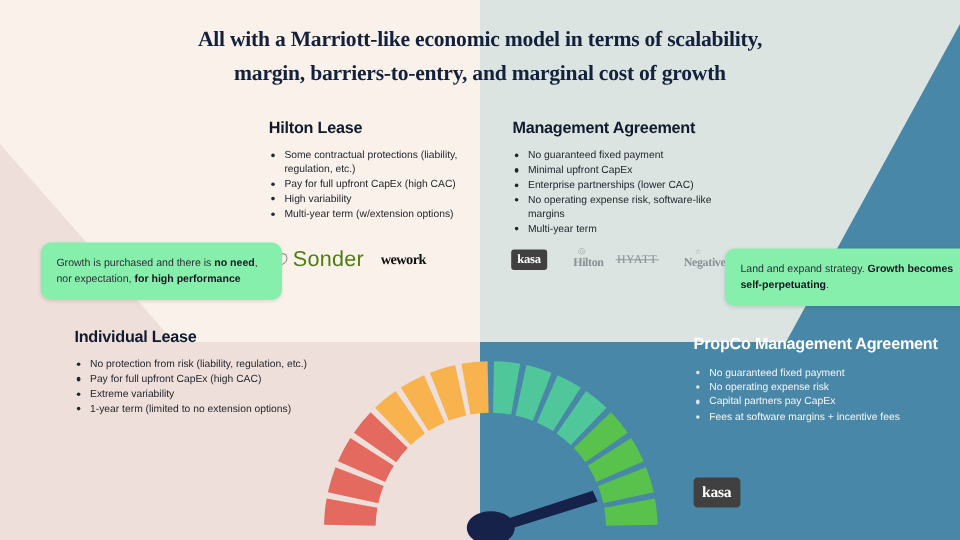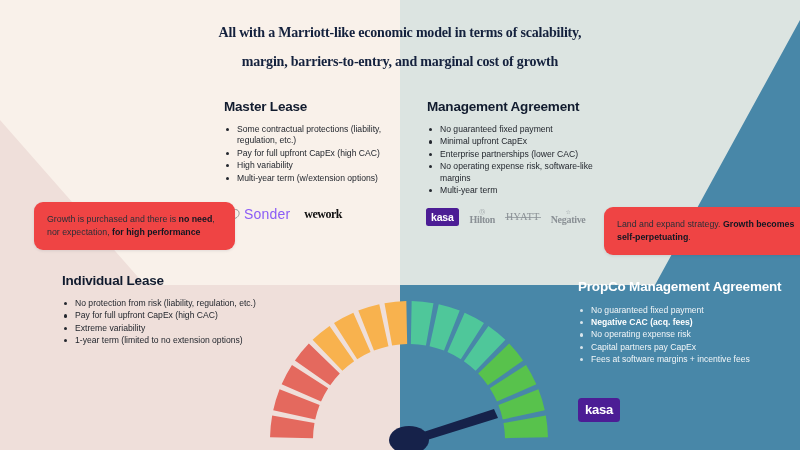--- a/index.html
+++ b/index.html
@@ -9,21 +9,21 @@
     background:#F9F1EA;position:relative;
   }
   #stage{position:absolute;inset:0;width:800px;height:450px;overflow:hidden;}
   #bg{position:absolute;inset:0;width:800px;height:450px;}
 
   
   .title{
     position:absolute;left:0;top:18px;width:800px;
     text-align:center;color:#14213D;
     font-family:"Liberation Serif", serif;
-    font-weight:bold;font-size:14px;line-height:29px;
+    font-weight:bold;font-size:18px;line-height:29px;
     letter-spacing:-0.2px;
     z-index:6;
   }
   .title .l2{display:block;}
 
   
   .panel{position:absolute;z-index:5;}
   .panel h2{
     margin:0 0 9px 0;color:#111B2E;
     font-size:13.5px;font-weight:bold;letter-spacing:-0.2px;line-height:17px;
@@ -44,56 +44,56 @@
 
   
   #p-master{left:224px;top:98px;width:180px;}
   #p-mgmt{left:427px;top:98px;width:190px;}
   #p-individual{left:62px;top:272px;width:200px;}
   #p-propco{left:578px;top:278px;width:215px;}
   #p-propco h2{line-height:17.5px;}
 
   
   .callout{
-    position:absolute;background:#ef4444;border-radius:9px;
+    position:absolute;background:#86efac;border-radius:9px;
     padding:11px 13px 12px 13px;z-index:7;
     font-size:8.8px;line-height:12.6px;color:#2A2F37;
     box-shadow:0 1px 3px rgba(20,33,61,.10);
   }
   .callout b{color:#121722;font-weight:bold;}
   #c-left{left:34px;top:202px;width:175px;}
   #c-right{left:604px;top:207px;width:178px;}
 
   
   .logorow{position:absolute;display:flex;align-items:center;z-index:6;}
   #logos-master{left:226px;top:206px;gap:14px;}
   #logos-mgmt{left:426px;top:208px;gap:11px;}
   #logos-propco{left:578px;top:398px;}
 
   .logo{display:flex;align-items:center;}
   .sonder-word{
     font-family:"Liberation Sans", sans-serif;
-    font-size:14px;color:#8b5cf6;letter-spacing:.2px;margin-left:3px;
+    font-size:18px;color:#4d7c0f;letter-spacing:.2px;margin-left:3px;
   }
   .wework-word{
     font-family:"Liberation Serif", serif;font-weight:bold;
     font-size:12px;color:#111111;letter-spacing:-.5px;
   }
   .kasa-badge{
-    background:#4c1d95;color:#FFFFFF;border-radius:2.5px;
-    font-family:Liberation Sans, sans-serif;font-weight:bold;
+    background:#404040;color:#FFFFFF;border-radius:2.5px;
+    font-family:Liberation Serif, serif;font-weight:bold;
     font-size:10.5px;padding:2.5px 5px 3px 5px;letter-spacing:-.2px;
   }
   .kasa-badge.big{font-size:13px;padding:4px 7px 5px 7px;border-radius:3.5px;}
   .brandtxt{
     font-family:"Liberation Serif", serif;color:#8A9095;
     display:flex;flex-direction:column;align-items:center;line-height:1;
   }
   .brandtxt .crown{font-size:6px;opacity:.85;margin-bottom:.5px;}
-  .brandtxt .nm{font-size:10px;font-weight:bold;letter-spacing:-.3px;}
+  .brandtxt .nm{font-size:10px;font-weight:bold;letter-spacing:-.3px;margin-left:11px;}
   .hyatt{
     font-family:"Liberation Serif", serif;color:#8A9095;
     font-size:10px;letter-spacing:.4px;position:relative;
   }
   .hyatt:after{
     content:"";position:absolute;left:-1px;right:-1px;top:52%;
     height:1px;background:#8A9095;opacity:.75;
   }
 </style>
 </head>
@@ -136,21 +136,21 @@
       <ellipse cx="409" cy="440" rx="20" ry="14" fill="#16224A"></ellipse>
     </g>
   </svg>
 
   <div class="title">
     <span>All with a Marriott-like economic model in terms of scalability,</span>
     <span class="l2">margin, barriers-to-entry, and marginal cost of growth</span>
   </div>
 
   <div class="panel" id="p-master">
-    <h2>Master Lease</h2>
+    <h2>Hilton Lease</h2>
     <ul>
       <li>Some contractual protections (liability, regulation, etc.)</li>
       <li>Pay for full upfront CapEx (high CAC)</li>
       <li>High variability</li>
       <li>Multi-year term (w/extension options)</li>
     </ul>
   </div>
 
   <div class="logorow" id="logos-master">
     <div class="logo">
@@ -196,21 +196,20 @@
       <li>Pay for full upfront CapEx (high CAC)</li>
       <li>Extreme variability</li>
       <li>1-year term (limited to no extension options)</li>
     </ul>
   </div>
 
   <div class="panel light" id="p-propco">
     <h2>PropCo Management Agreement</h2>
     <ul>
       <li>No guaranteed fixed payment</li>
-      <li><b>Negative CAC (acq. fees)</b></li>
       <li>No operating expense risk</li>
       <li>Capital partners pay CapEx</li>
       <li>Fees at software margins + incentive fees</li>
     </ul>
   </div>
 
   <div class="logorow" id="logos-propco">
     <span class="kasa-badge big">kasa</span>
   </div>
 

